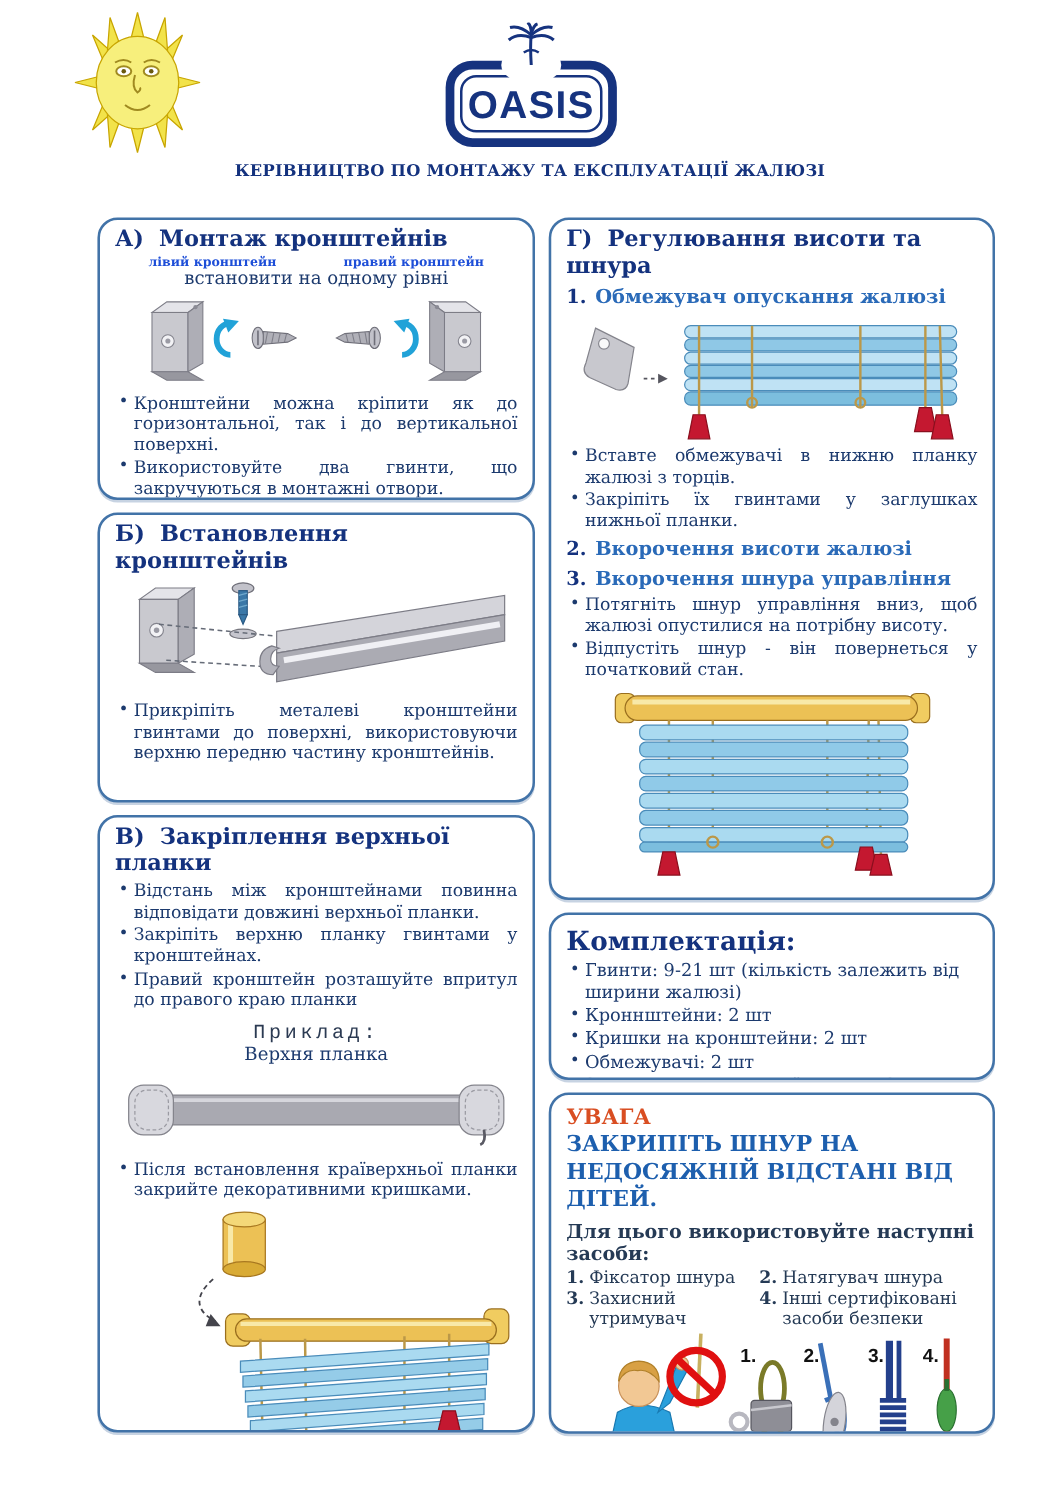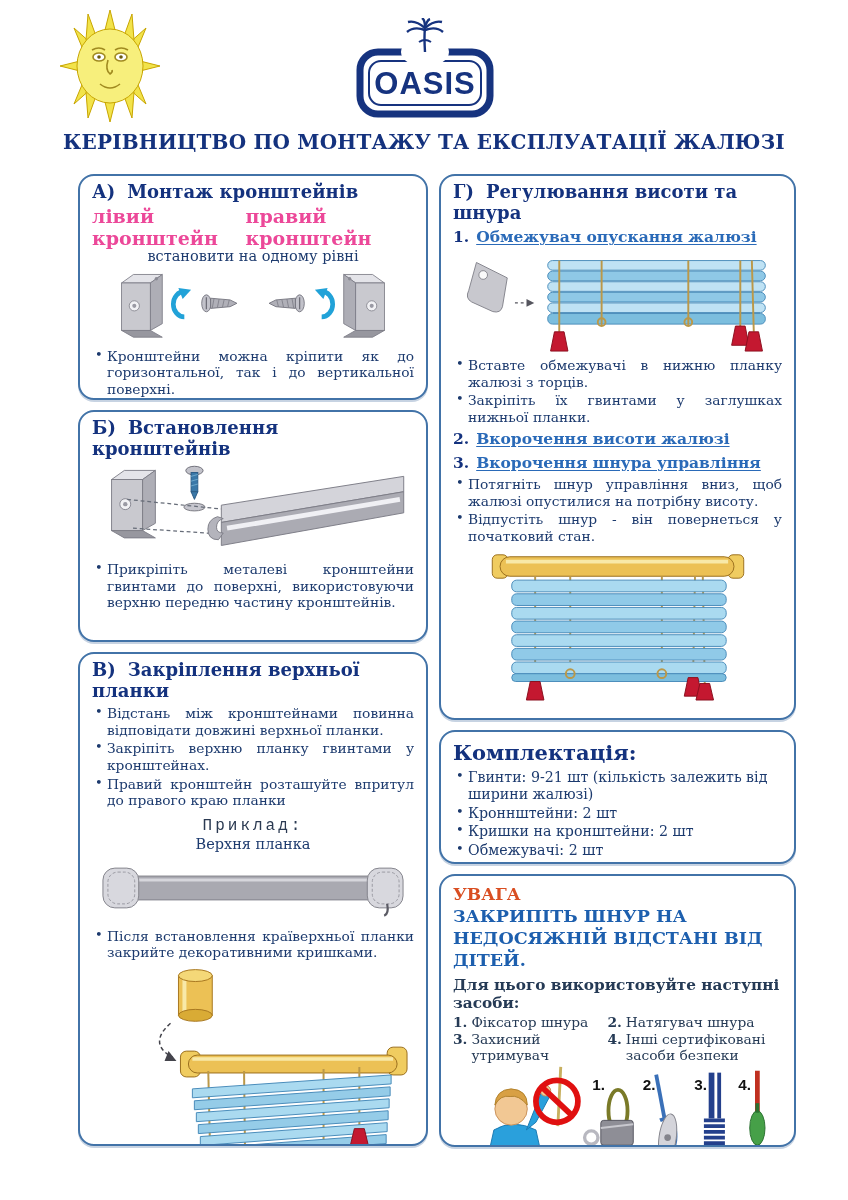--- a/index.html
+++ b/index.html
@@ -5,21 +5,21 @@
   html,body{margin:0;padding:0;}
   body{
     width:848px;height:1200px;position:relative;background:#ffffff;
     font-family:"DejaVu Serif", serif;color:#1c3a6e;overflow:hidden;
   }
   
   .sun{position:absolute;left:58px;top:8px;}
   .logo{position:absolute;left:352px;top:18px;}
   .page-title{
     position:absolute;top:130px;left:0;width:100%;text-align:center;
-    font-size:20px;font-weight:bold;color:#14327e;letter-spacing:.2px;
+    font-size:13px;font-weight:bold;color:#14327e;letter-spacing:.2px;
   }
   
   .main{position:absolute;top:174px;left:78px;display:flex;gap:11px;}
   .col-left{width:350px;display:flex;flex-direction:column;}
   .col-right{width:357px;display:flex;flex-direction:column;}
   .box{
     border:2.5px solid #4273a8;border-radius:16px;background:#fff;
     padding:6px 12px 8px;box-sizing:border-box;overflow:hidden;
     box-shadow:0 2px 0 rgba(70,110,160,.30);
   }
@@ -27,30 +27,30 @@
   
   .sec-title{font-size:18px;font-weight:bold;color:#14327e;line-height:1.15;}
   .sec-title .pref{margin-right:12px;}
   .bullets{margin-top:4px;}
   .b{
     font-size:13.8px;line-height:1.2;text-align:justify;
     padding-left:15px;position:relative;margin-top:2px;color:#1c3a6e;
   }
   .b::before{content:"•";position:absolute;left:3px;top:-1px;font-size:13px;color:#1c3a6e;}
   .lbl-row{display:flex;justify-content:space-around;margin-top:2px;}
-  .lbl{font-size:19px;font-weight:bold;color:#ec4899;}
+  .lbl{font-size:10px;font-weight:bold;color:#1d4ed8;}
   .sublbl{text-align:center;font-size:14.5px;color:#1c3a6e;margin-top:-1px;}
   .center-note{text-align:center;font-size:15.3px;line-height:1.3;color:#1c3a6e;margin:4px 8px 2px;}
   .example-lbl{text-align:center;font-size:16px;letter-spacing:3px;color:#2b3a52;margin-top:8px;font-family:Liberation Mono, monospace;}
   .example-cap{text-align:center;font-size:14.5px;color:#1c3a6e;margin-top:1px;}
   .fig{display:block;margin:2px auto 0;}
   
   .g-sub{margin-top:5px;font-size:15.5px;font-weight:bold;line-height:1.2;}
   .g-sub .num{color:#14327e;margin-right:7px;}
-  .g-sub .txt{color:#2a6ab8;text-decoration:underline;text-underline-offset:2px;}
+  .g-sub .txt{color:#2a6ab8;text-underline-offset:2px;}
   
   .kit-title{font-size:21px;font-weight:bold;color:#14327e;margin-top:2px;}
   .kit .b{font-size:14.2px;line-height:1.18;text-align:left;}
   
   .w-title{font-size:17px;font-weight:bold;color:#d94e22;margin-top:2px;}
   .w-head{font-size:17.5px;font-weight:bold;color:#1d5fae;line-height:1.25;margin-top:2px;}
   .w-intro{font-size:15.3px;font-weight:bold;color:#253a55;margin-top:4px;}
   .w-grid{
     display:grid;grid-template-columns:1.02fr 1.2fr;column-gap:6px;row-gap:1px;
     font-size:13.8px;color:#253a55;margin-top:2px;line-height:1.18;

